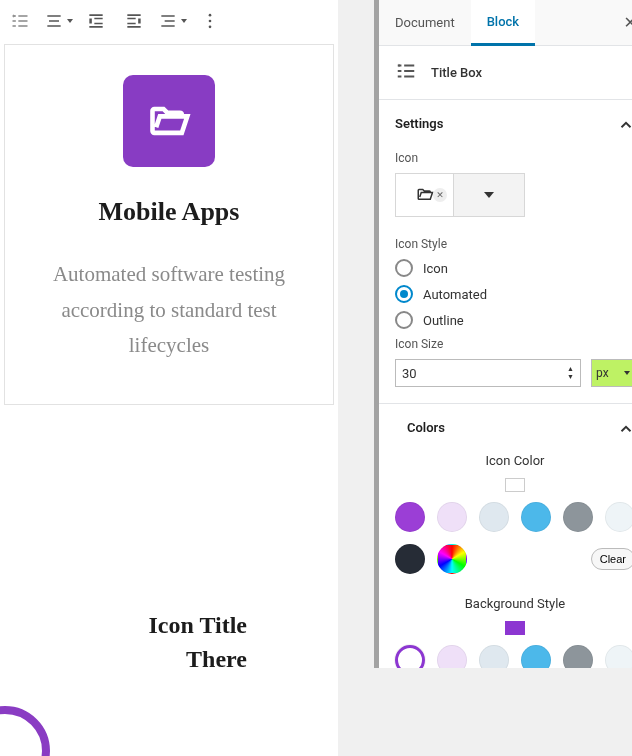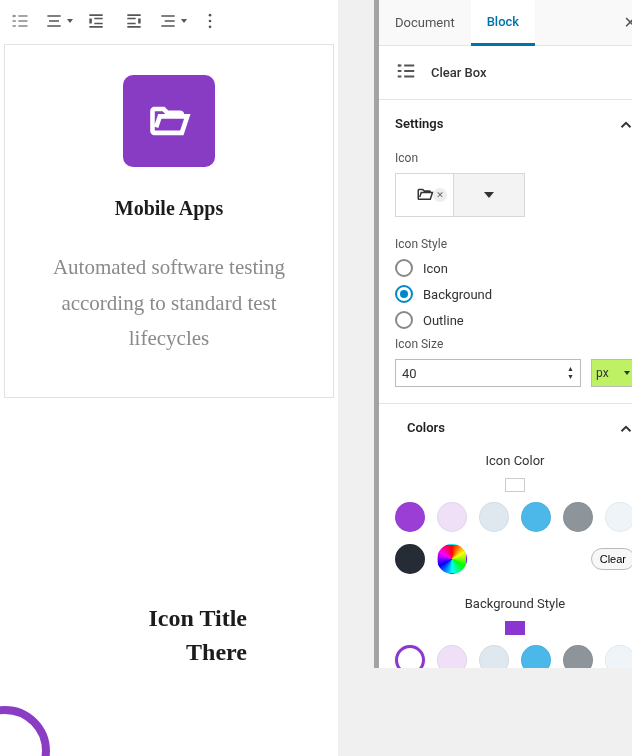--- a/index.html
+++ b/index.html
@@ -68,21 +68,21 @@
     height: 92px;
     background: #883cc3;
     border-radius: 10px;
     margin: 0 auto 30px;
     display: flex;
     align-items: center;
     justify-content: center;
   }
   .icon-bg svg { width: 44px; height: 44px; stroke: #fff; fill: none; stroke-width: 2.5; }
   .ib-title {
-    font-size: 20px;
+    font-size: 26px;
     font-weight: 700;
     color: #1c1c1c;
     font-family: Georgia, serif;
     margin-bottom: 30px;
   }
   .ib-desc {
     font-size: 21px;
     color: #8a8a8a;
     font-family: Georgia, serif;
     line-height: 1.7;
@@ -395,21 +395,21 @@
     <div class="sb-close">✕</div>
   </div>
 
   <div class="block-header">
     <span>
       <svg viewBox="0 0 24 24" fill="none" stroke="#555" stroke-width="2">
             <path d="M3 6h4M3 12h4M3 18h4M10 6h11M10 12h11M10 18h11"></path>
             <path d="M4 4l2 2-2 2" fill="#555" stroke="none"></path>
           </svg>
     </span>
-    <span class="block-header-title">Clear Box</span>
+    <span class="block-header-title">Title Box</span>
   </div>
 
   <div class="section">
     <div class="section-head">
       <span class="title">Settings</span>
       <span class="chev">
         <svg viewBox="0 0 24 24" fill="none" stroke="#333" stroke-width="2.5">
               <path d="M6 15l6-6 6 6"></path>
             </svg>
       </span>
@@ -428,31 +428,31 @@
         <div class="icon-picker-drop"></div>
       </div>
 
       <span class="field-label">Icon Style</span>
       <div class="radio-row">
         <span class="radio"></span>
         <span>Icon</span>
       </div>
       <div class="radio-row">
         <span class="radio checked"></span>
-        <span>Background</span>
+        <span>Automated</span>
       </div>
       <div class="radio-row">
         <span class="radio"></span>
         <span>Outline</span>
       </div>
 
       <span class="field-label" style="">Icon Size</span>
       <div class="size-row">
         <div class="num-input">
-          <span>40</span>
+          <span>30</span>
           <span class="spinners">▲<br>▼</span>
         </div>
         <div class="unit-sel">
           <span>px</span>
         </div>
       </div>
     </div>
   </div>
 
   <div class="colors-section">

